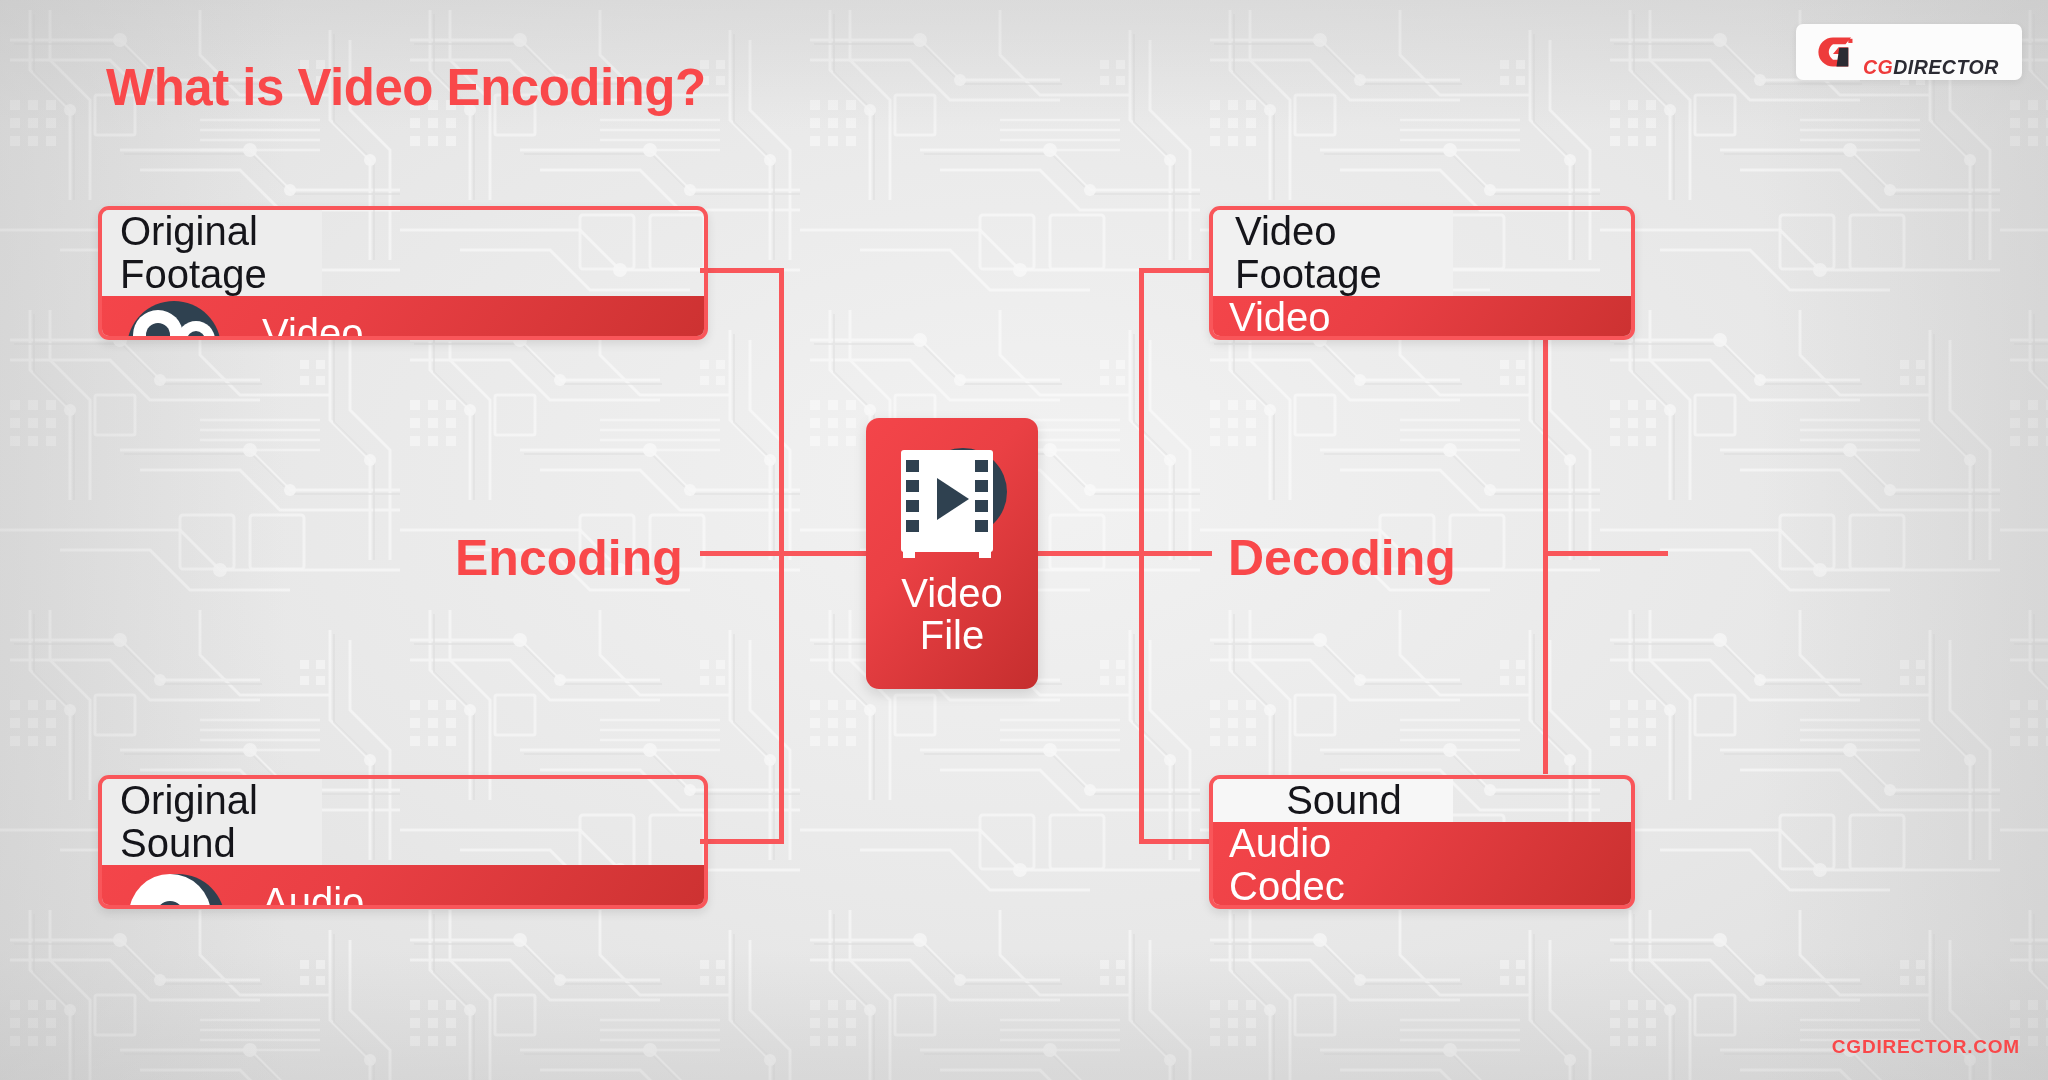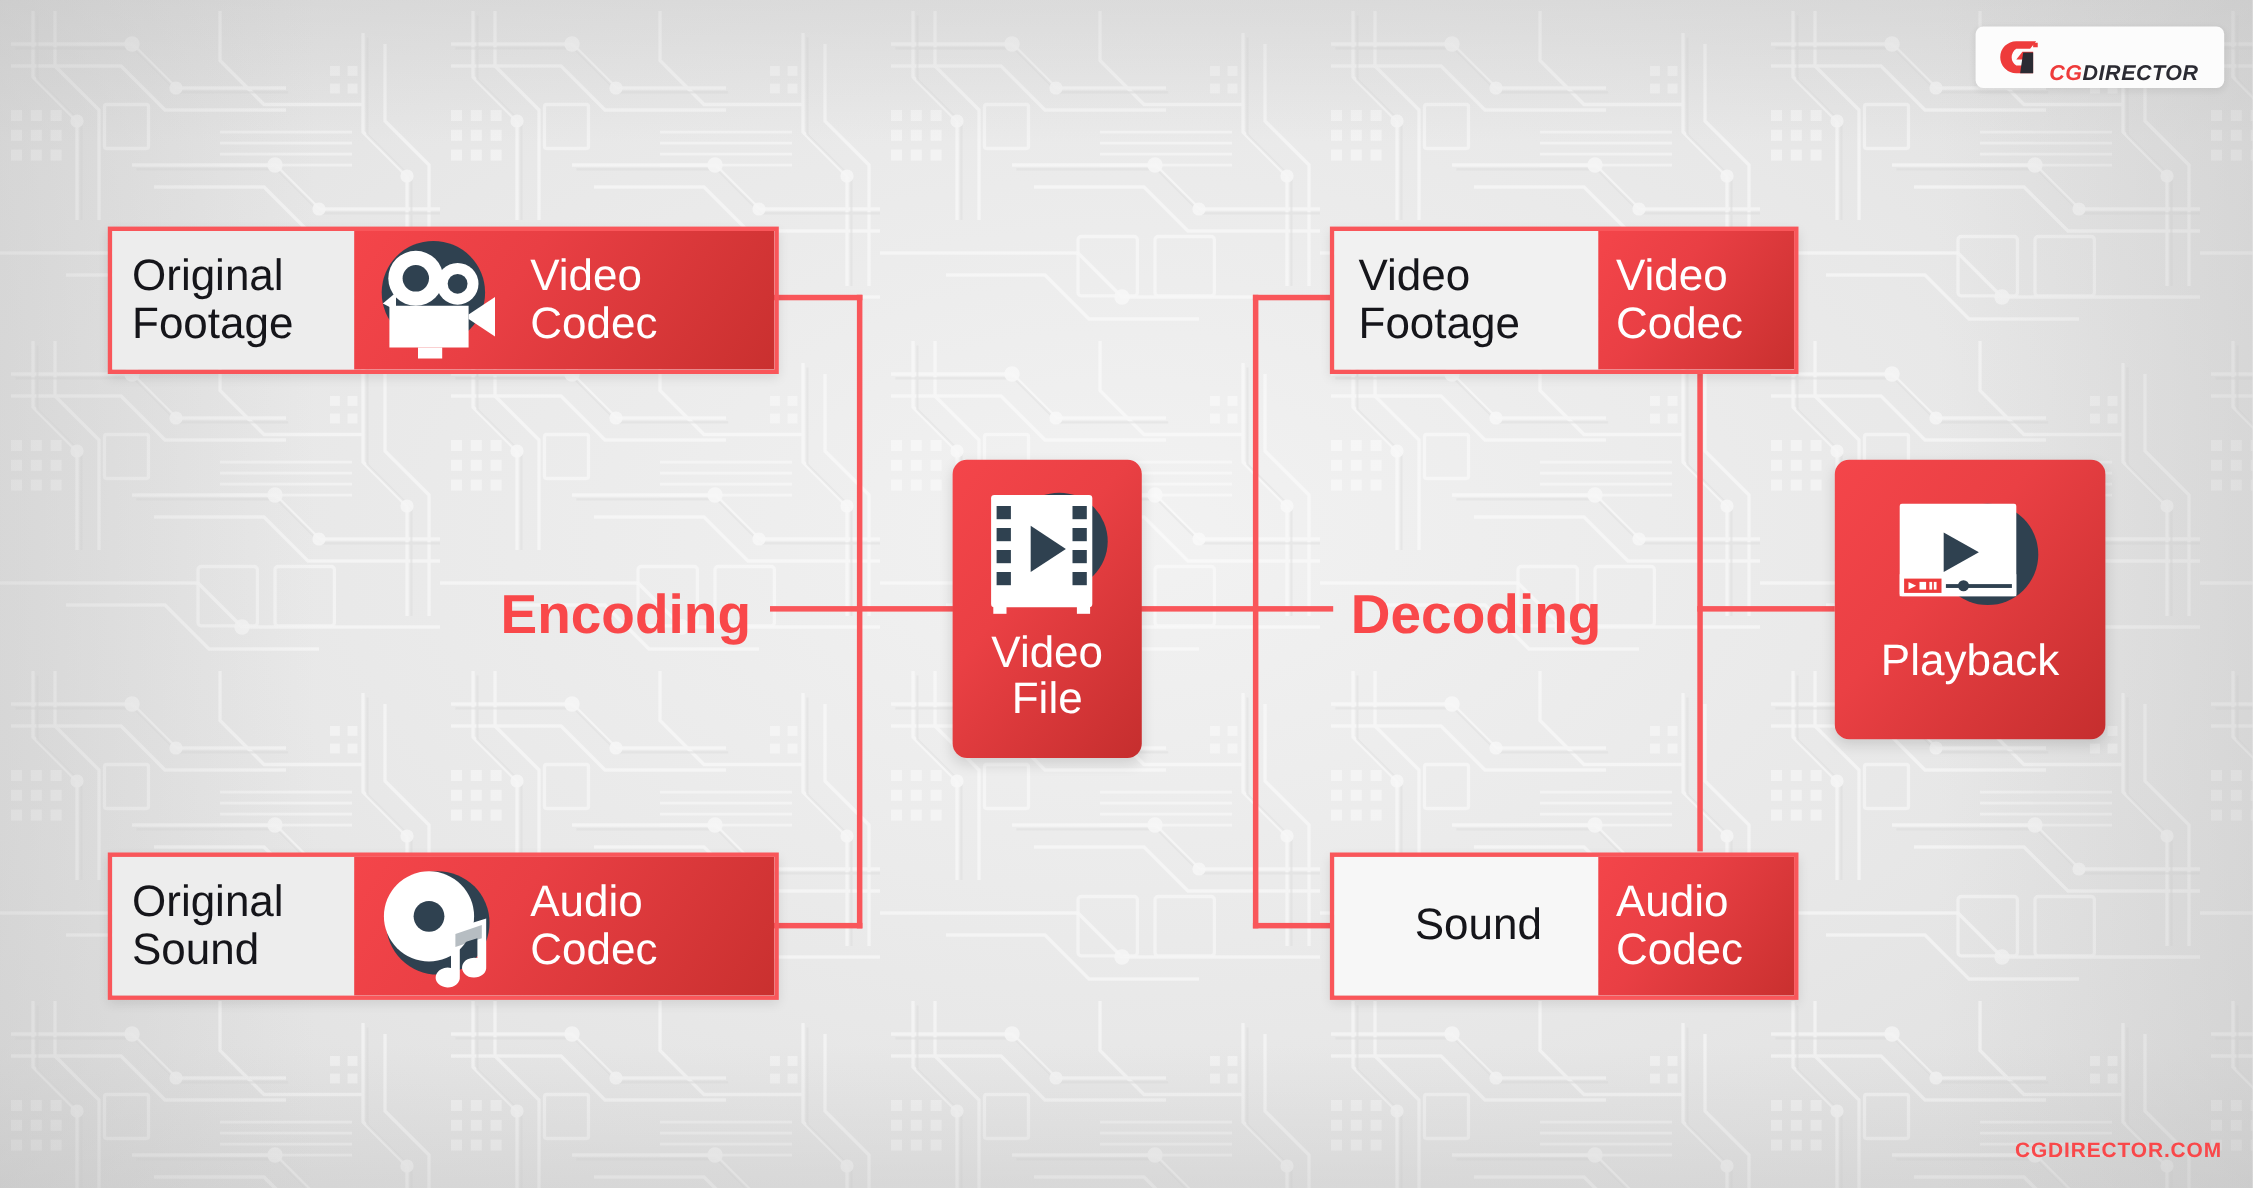--- a/index.html
+++ b/index.html
@@ -95,25 +95,26 @@
     position: absolute;
     background: #f9565a;
   }
   .line-h { height: 5px; }
   .line-v { width: 5px; }
 
   
   .pill {
     position: absolute;
     display: flex;
-    border-radius: 0;
+    border-radius: 11px;
     overflow: hidden;
     border: 4px solid #f9565a;
     box-sizing: border-box;
     box-shadow: 0 4px 10px rgba(0,0,0,.10);
+    flex-direction: column;
   }
   .pill .left-pane {
     background: #ededed;
     display: flex;
     align-items: center;
     box-sizing: border-box;
     flex: none;
   }
   .pill .left-pane .lbl {
     color: #15151a;
@@ -238,20 +239,21 @@
         </g>
       </g>
       <pattern id="cg-pattern" width="400" height="300" patternUnits="userSpaceOnUse">
         <use href="#cg-tile"></use>
       </pattern>
     </defs>
     <rect width="2048" height="1080" fill="url(#cg-pattern)"></rect>
   </svg>
   <div class="vignette"></div>
 
+  <div id="title">What is Video Encoding?</div>
 
   <div id="logo">
     <svg class="lg-mark" viewBox="0 0 60 46" xmlns="http://www.w3.org/2000/svg">
       <path d="M30 2 H56 L48 12 H30 A13 13 0 0 0 30 34 H40 V26 H30 L38 16 H52 V44 H30 A21 21 0 0 1 30 2 Z" fill="#ee3b3b"></path>
       <path d="M39 17 L52 17 L52 44 L35 44 Z" fill="#2b2b33"></path>
       <path d="M52 4 h6 v6 h-6 z" fill="#ee3b3b"></path>
     </svg>
     <div class="lg-text">
       <span class="lg-cg">CG</span><span class="lg-dir">DIRECTOR</span>
     </div>
@@ -359,41 +361,20 @@
   <div class="pill" style="left:1209px; top:775px; width:426px; height:134px;">
     <div class="left-pane" style="width:240px; padding-left:22px; background:#f7f7f7; justify-content:center;">
       <div class="lbl">Sound</div>
     </div>
     <div class="right-pane" style="padding-left:16px;">
       <div class="lbl">Audio
 Codec</div>
     </div>
   </div>
 
-  <div class="card" style="left:1668px; top:418px; width:246px; height:254px; padding-top:22px;">
-    <div class="card-icon" style="width:152px; height:130px;">
-      <svg width="152" height="130" viewBox="0 0 152 130" xmlns="http://www.w3.org/2000/svg">
-        <circle cx="92" cy="64" r="46" fill="#2f4150"></circle>
-        <rect x="12" y="18" width="106" height="84" rx="2" fill="#ffffff"></rect>
-        <path d="M52 44 L84 62 L52 80 Z" fill="#2f4150"></path>
-
-        <rect x="12" y="82" width="106" height="20" fill="#ffffff"></rect>
-        <rect x="16" y="86" width="34" height="13" fill="#ee3b3b"></rect>
-        <g fill="#ffffff">
-          <path d="M20 89 L27 92.5 L20 96 Z"></path>
-          <rect x="30" y="89" width="6" height="7"></rect>
-          <rect x="39" y="89" width="2.5" height="7"></rect>
-          <rect x="43" y="89" width="2.5" height="7"></rect>
-        </g>
-        <rect x="54" y="91" width="60" height="3.5" fill="#2f4150"></rect>
-        <circle cx="70" cy="92.5" r="5" fill="#2f4150"></circle>
-      </svg>
-    </div>
-    <div class="card-label" style="margin-top:10px;">Playback</div>
-  </div>
 
   <div class="stage-label" style="left:455px; top:529px;">Encoding</div>
   <div class="stage-label" style="left:1228px; top:529px;">Decoding</div>
 
   <div id="footer">
     <span class="f-cg">CG</span><span class="f-dir">DIRECTOR.COM</span>
   </div>
 
 </div>
 

